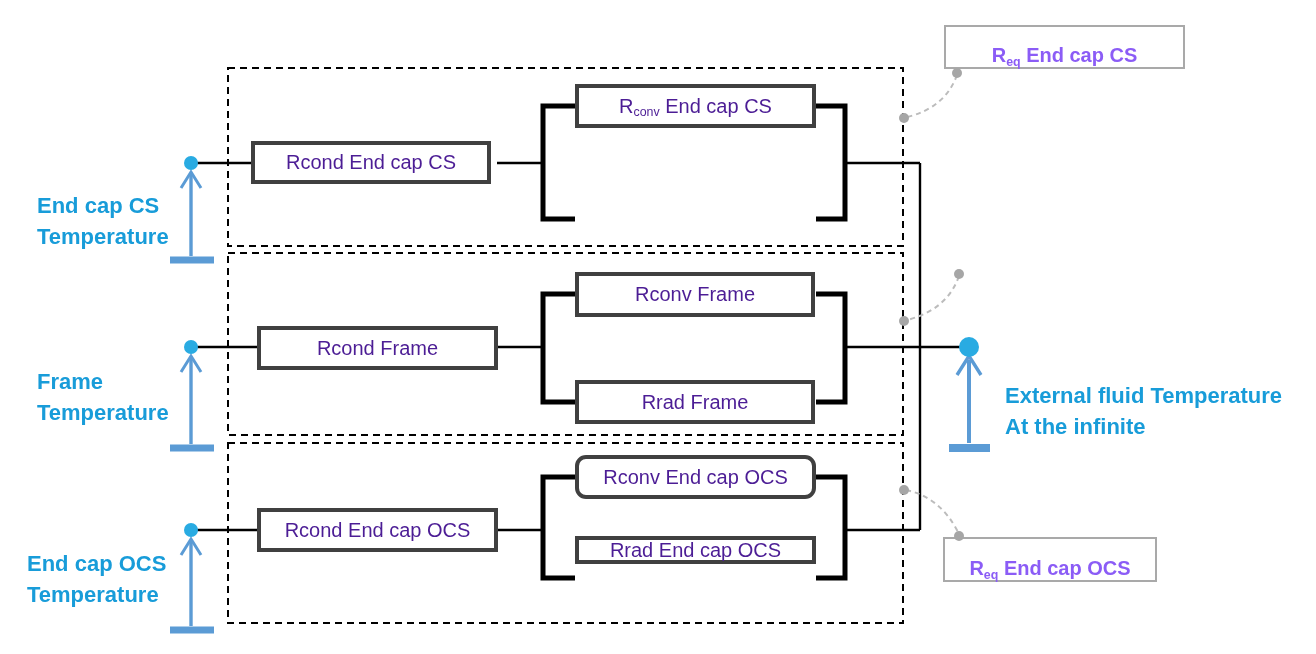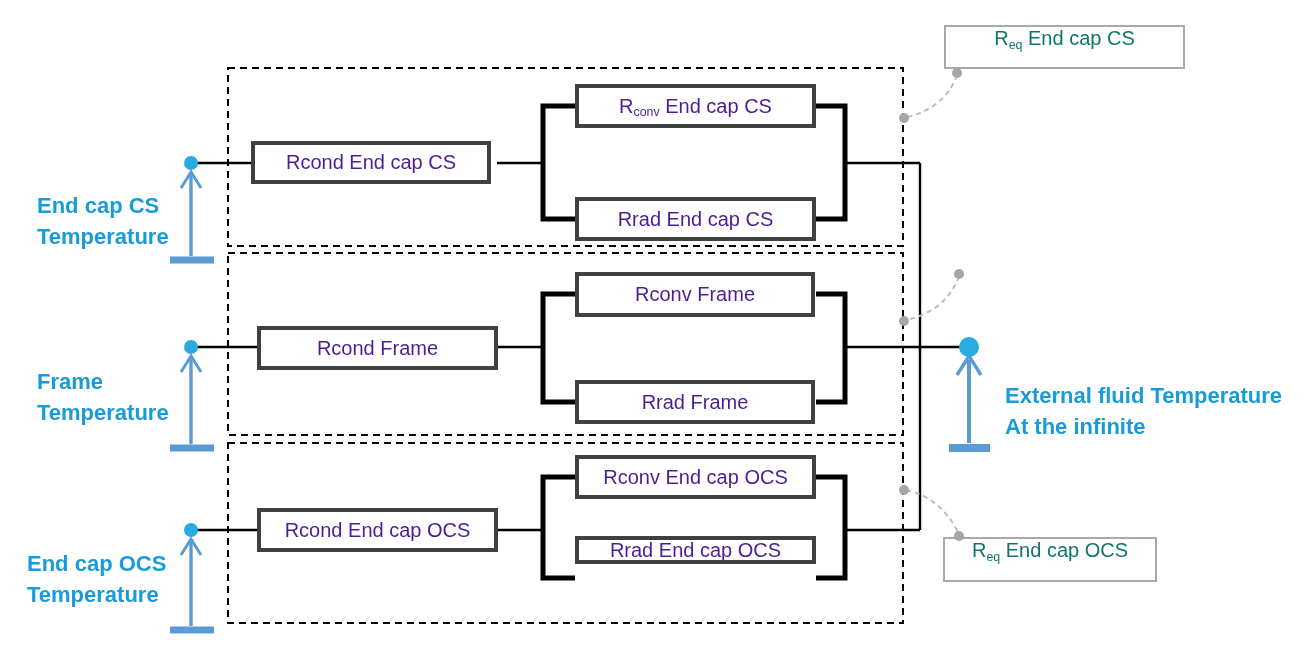--- a/index.html
+++ b/index.html
@@ -8,22 +8,22 @@
     font-family:"Liberation Sans",sans-serif;overflow:hidden;
   }
   .layer{position:absolute;left:0;top:0;}
   .rbox{
     position:absolute;box-sizing:border-box;background:#ffffff;
     border:4px solid #404040;display:flex;align-items:center;justify-content:center;
     font-size:20px;color:#4c1d95;white-space:nowrap;
   }
   .qbox{
     position:absolute;box-sizing:border-box;background:#ffffff;
-    border:2px solid #a9a9a9;display:flex;align-items:flex-start;justify-content:center;
-    font-size:20px;color:#0f766e;white-space:nowrap;
+    border:2px solid #a9a9a9;display:flex;align-items:flex-end;justify-content:center;
+    font-size:20px;color:#8b5cf6;white-space:nowrap;font-weight:bold;
   }
   .sub{font-size:0.62em;position:relative;top:0.30em;}
   .tlabel{
     position:absolute;color:#189cd9;font-size:22px;font-weight:600;
     line-height:31px;white-space:nowrap;
   }
 </style>
 </head>
 <body>
 
@@ -87,38 +87,35 @@
       <circle cx="969" cy="347" r="10"></circle>
     </g>
   </svg>
 
   <div class="rbox" style="left:251px;top:141px;width:240px;height:43px;">
     <span>Rcond End cap CS</span>
   </div>
   <div class="rbox" style="left:575px;top:84px;width:241px;height:44px;">
     <span><span>R</span><span class="sub">conv</span><span> End cap CS</span></span>
   </div>
-  <div class="rbox" style="left:575px;top:197px;width:241px;height:44px;">
-    <span>Rrad End cap CS</span>
-  </div>
 
   <div class="rbox" style="left:257px;top:326px;width:241px;height:44px;">
     <span>Rcond Frame</span>
   </div>
   <div class="rbox" style="left:575px;top:272px;width:240px;height:45px;">
     <span>Rconv Frame</span>
   </div>
   <div class="rbox" style="left:575px;top:380px;width:240px;height:44px;">
     <span>Rrad Frame</span>
   </div>
 
   <div class="rbox" style="left:257px;top:508px;width:241px;height:44px;">
     <span>Rcond End cap OCS</span>
   </div>
-  <div class="rbox" style="left:575px;top:455px;width:241px;height:44px;">
+  <div class="rbox" style="left:575px;top:455px;width:241px;height:44px;border-radius:11px;">
     <span>Rconv End cap OCS</span>
   </div>
   <div class="rbox" style="left:575px;top:536px;width:241px;height:28px;">
     <span>Rrad End cap OCS</span>
   </div>
 
   <div class="qbox" style="left:944px;top:25px;width:241px;height:44px;">
     <span><span>R</span><span class="sub">eq</span><span> End cap CS</span></span>
   </div>
   <div class="qbox" style="left:943px;top:537px;width:214px;height:45px;">

